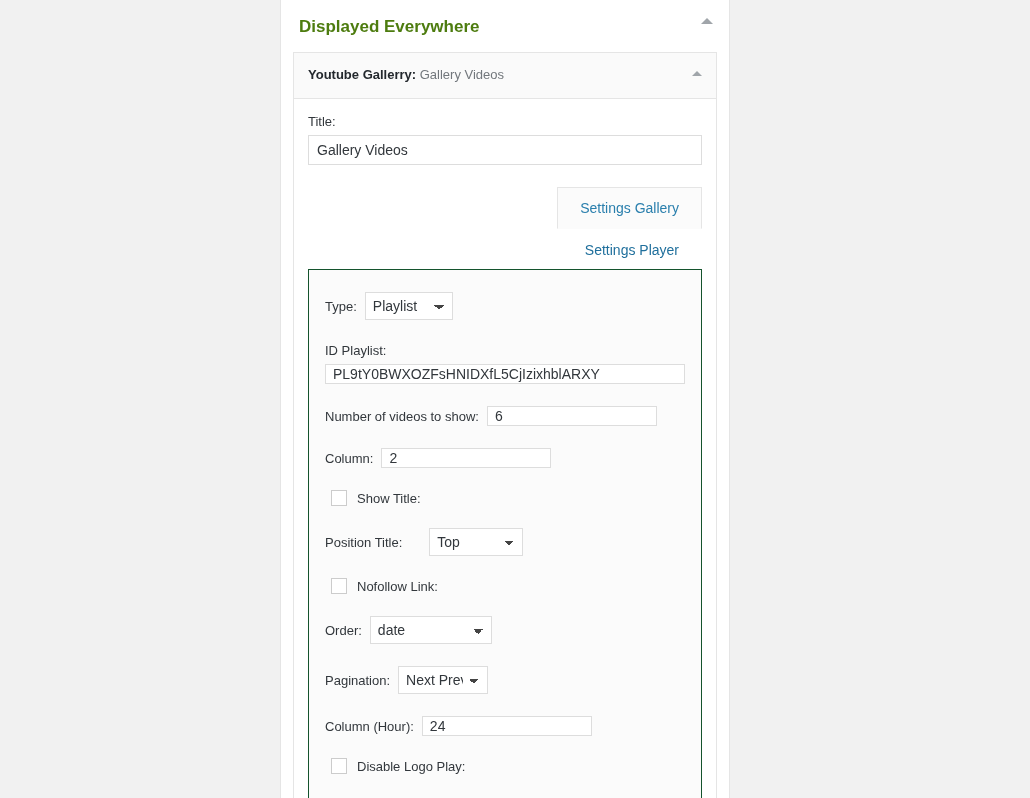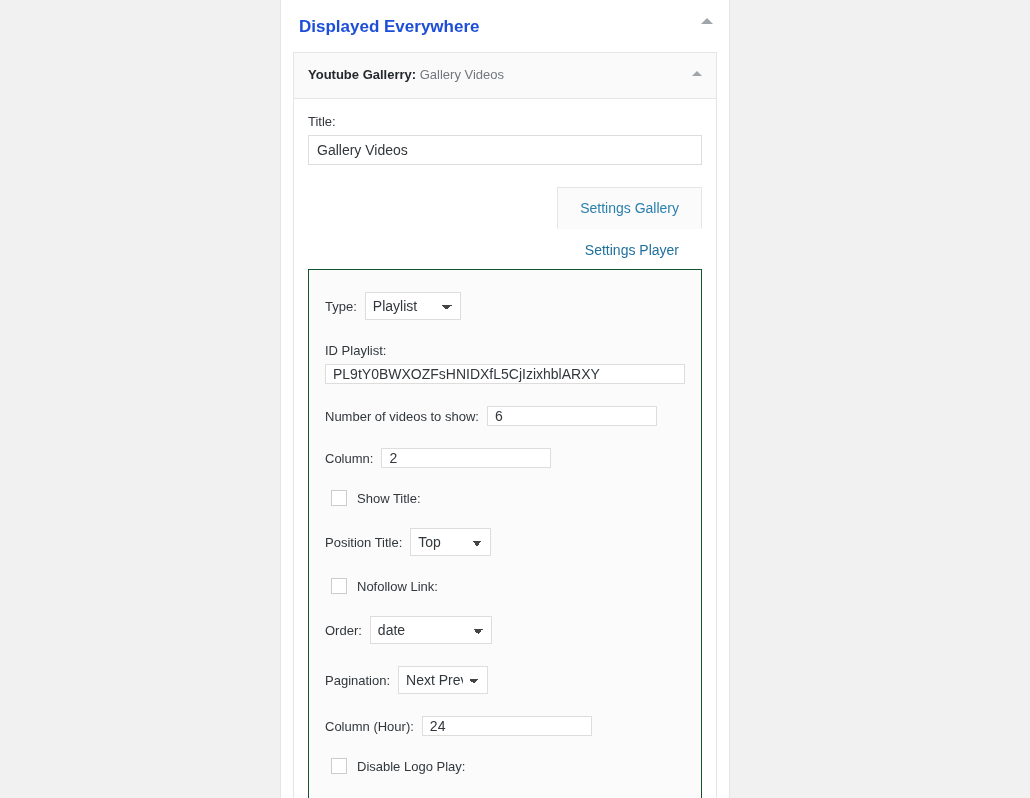--- a/index.html
+++ b/index.html
@@ -31,21 +31,21 @@
   }
 
   .sidebar-header {
     padding: 17px 15px 15px 18px;
     position: relative;
     background: #fff;
   }
   .sidebar-title {
     font-size: 17px;
     font-weight: bold;
-    color: #1d4ed8;
+    color: #4d7c0f;
     line-height: 1.2;
     margin: 0;
     font-family: "Liberation Sans", sans-serif;
   }
   .toggle-arrow {
     position: absolute;
     right: 16px;
     top: 18px;
     width: 0;
     height: 0;
@@ -264,21 +264,21 @@
       <div class="tabs-row">
         <div class="tab active">Settings Gallery</div>
         <div class="tab">Settings Player</div>
       </div>
 
       
       <div class="tab-panel">
 
         <div class="form-row">
           <span class="row-label">Type:</span>
-          <select class="select-input" style="width:96px;">
+          <select class="select-input" style="width:88px;">
             <option>Playlist</option>
           </select>
         </div>
 
         <div class="form-row stacked">
           <label class="field-label">ID Playlist:</label>
           <input class="num-input full-input" type="text" value="PL9tY0BWXOZFsHNIDXfL5CjIzixhblARXY" style="">
         </div>
 
         <div class="form-row">
@@ -291,21 +291,21 @@
           <input class="num-input" type="text" style="width: 170px;" value="2">
         </div>
 
         <div class="form-row">
           <span class="checkbox-box"></span>
           <span class="row-label">Show Title:</span>
         </div>
 
         <div class="form-row">
           <span class="row-label">Position Title:</span>
-          <select class="select-input" style="width:81px;">
+          <select class="select-input" style="width:94px;margin-left:19px;">
             <option>Top</option>
           </select>
         </div>
 
         <div class="form-row">
           <span class="checkbox-box"></span>
           <span class="row-label">Nofollow Link:</span>
         </div>
 
         <div class="form-row">

